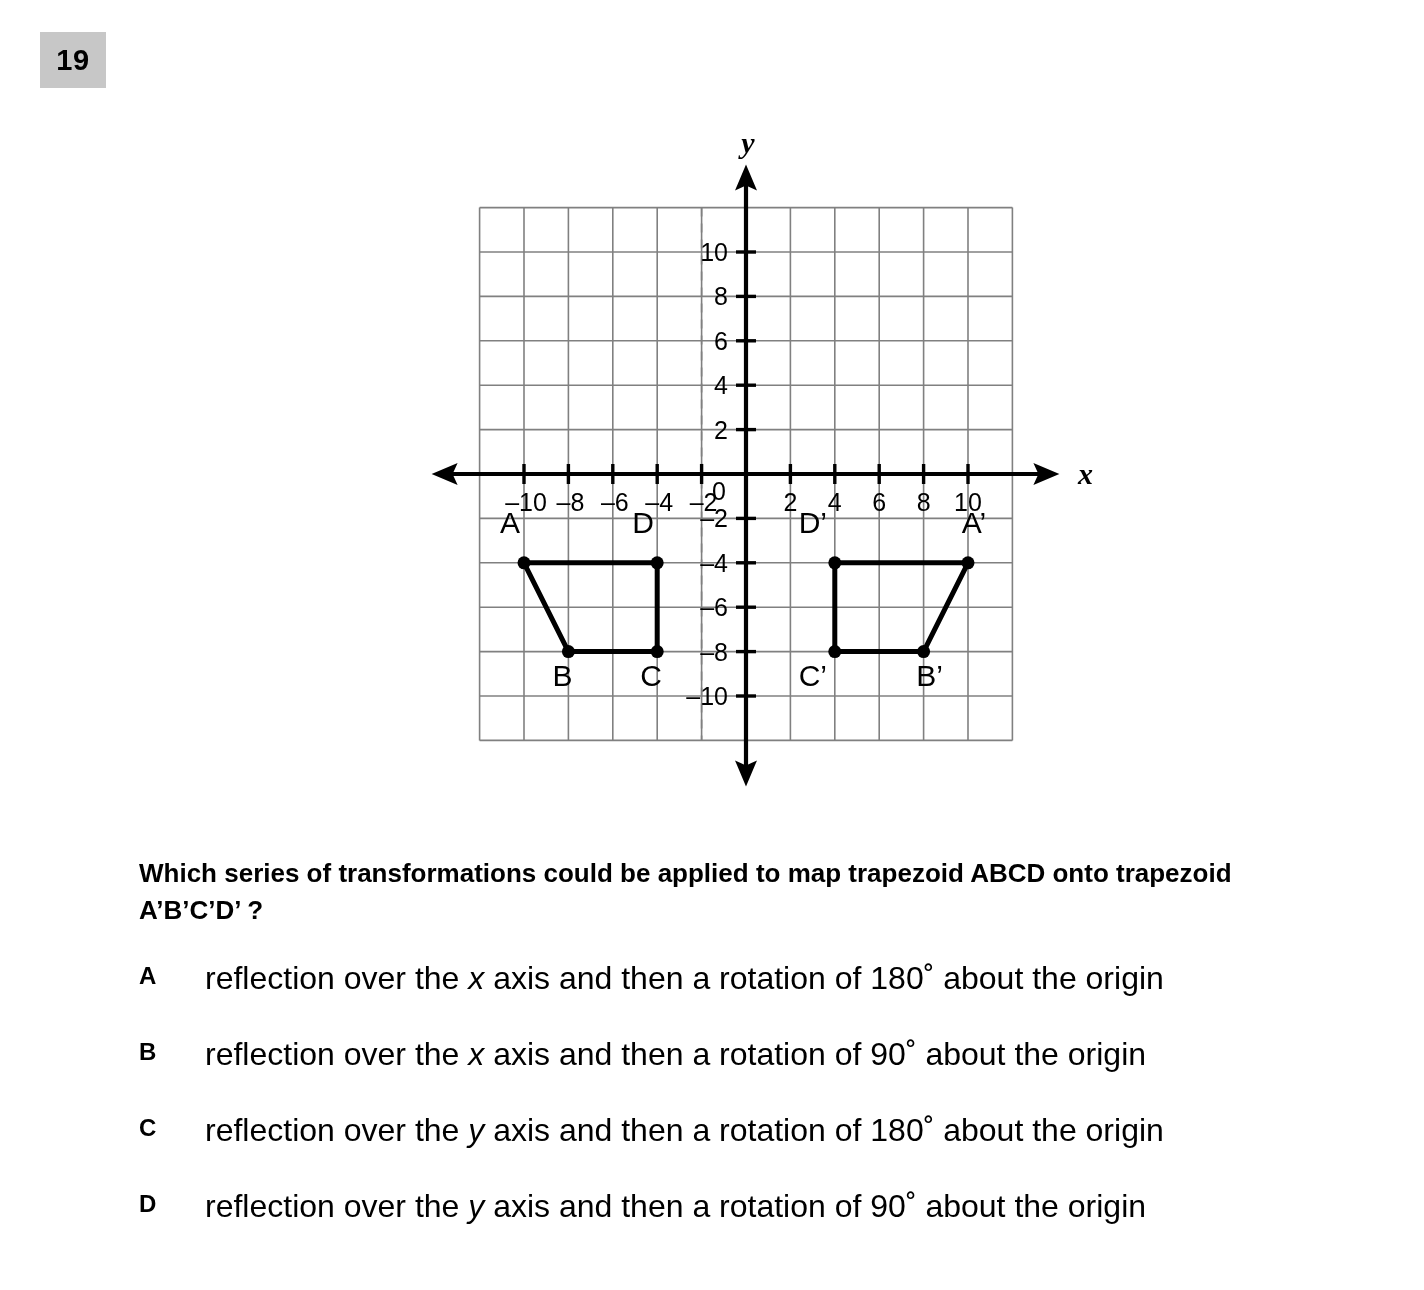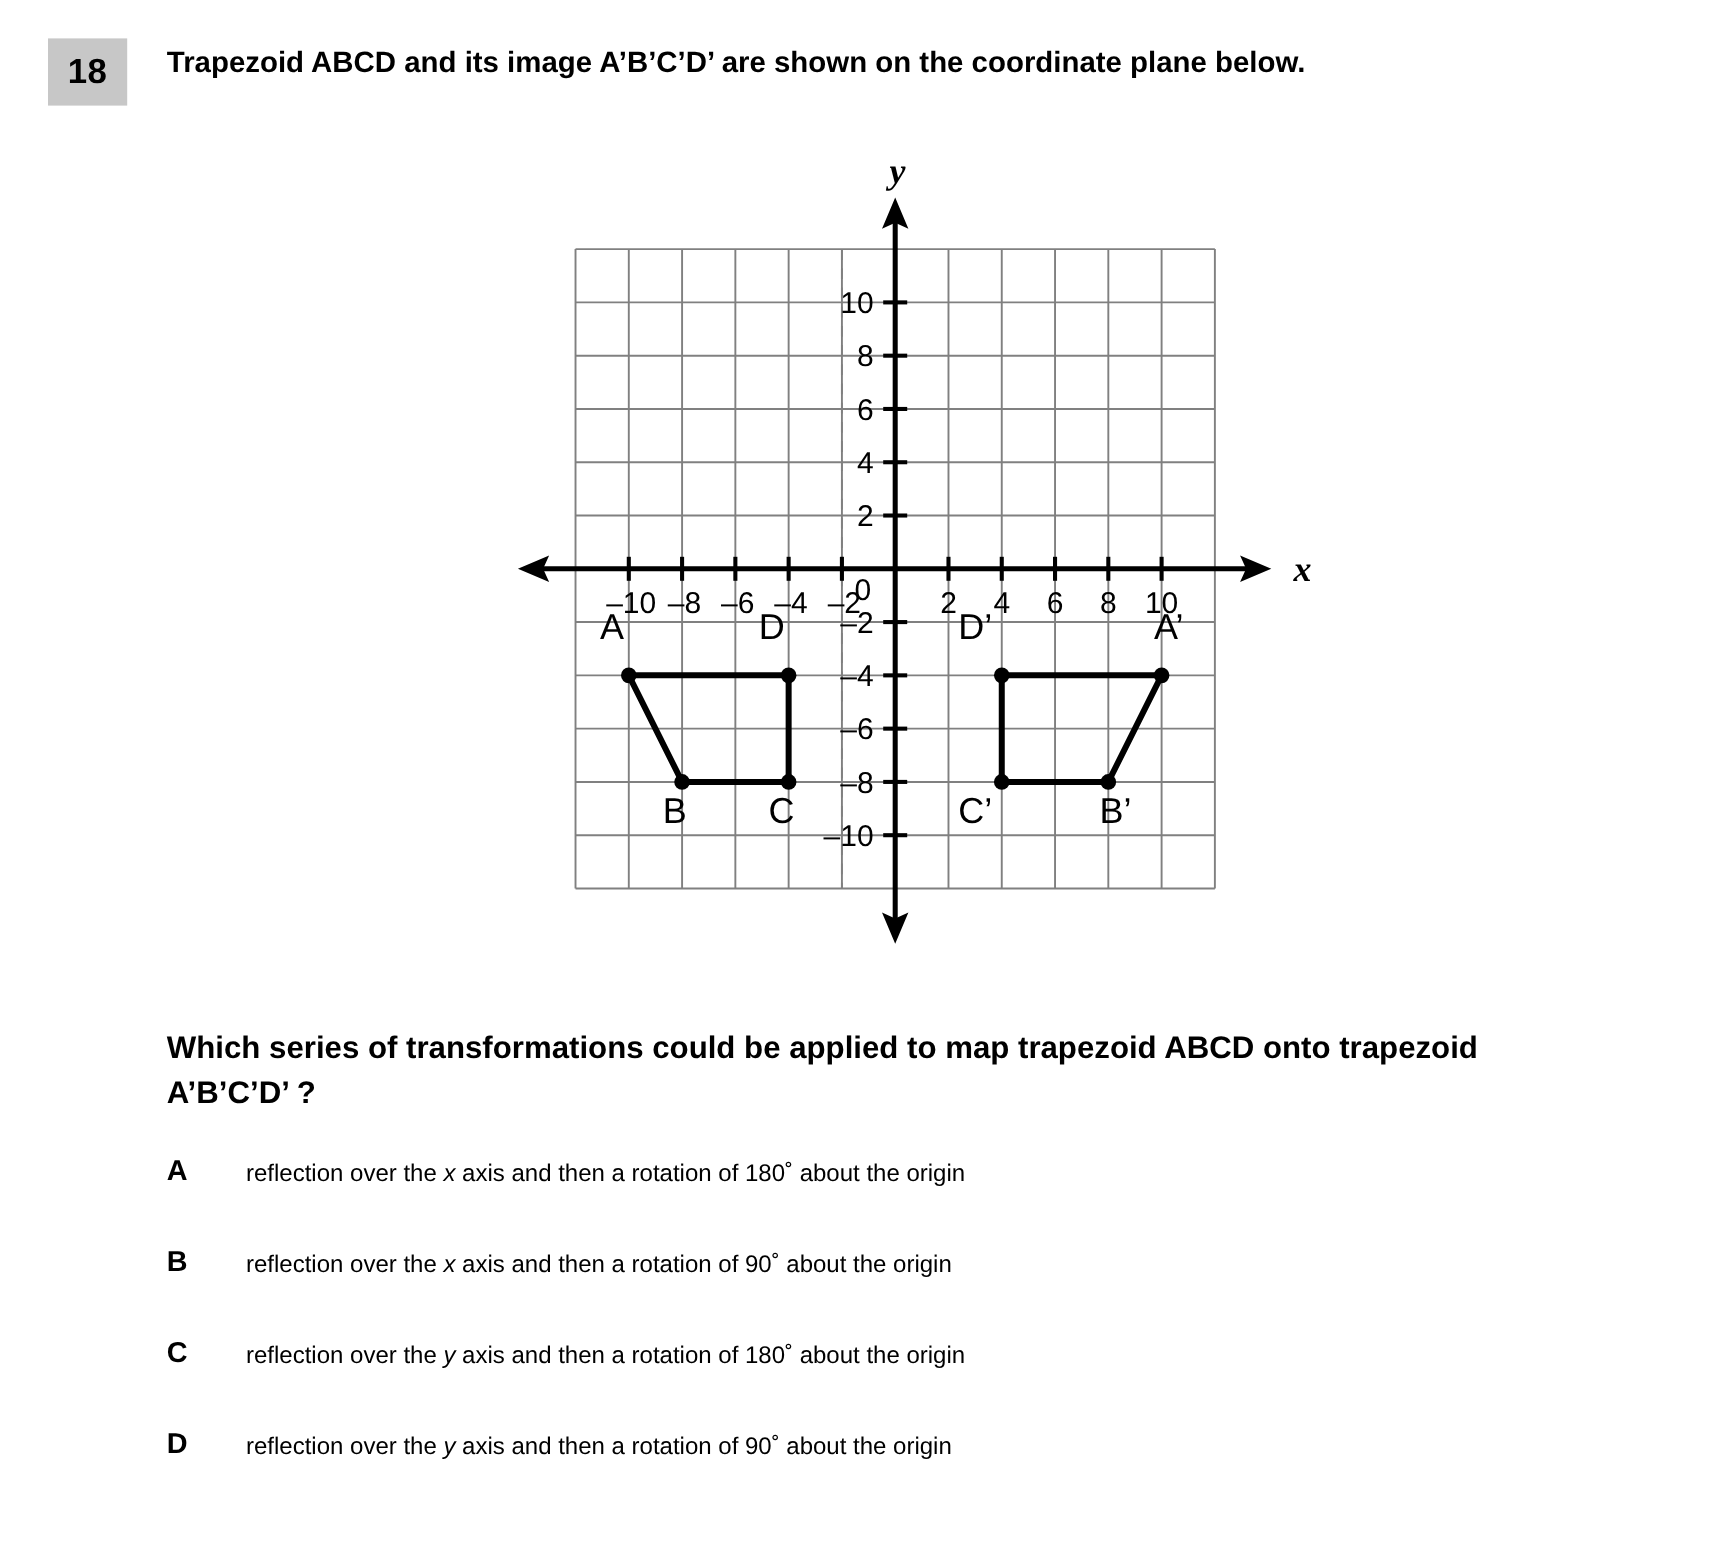--- a/index.html
+++ b/index.html
@@ -85,34 +85,33 @@
     position: absolute;
     left: 139px; top: 0;
     width: 40px;
     font-size: 24px;
     font-weight: bold;
   }
   .choice-text {
     position: absolute;
     left: 205px; top: 0;
     width: 1100px;
-    font-size: 20px;
+    font-size: 32px;
     font-weight: 400;
     line-height: 32px;
   }
   .choice-text .axis-var {
     font-style: italic;
   }
 </style>
 </head>
 <body>
 
 <div id="question-header">
-  <div id="question-number-badge">18</div>
-  <div id="question-stem">Trapezoid ABCD and its image A’B’C’D’ are shown on the coordinate plane below.</div>
+  <div id="question-number-badge">19</div>
 </div>
 
 <div id="figure-area">
   <div id="coordinate-plane">
     <svg id="plane-svg" width="700" height="700" viewBox="0 0 700 700">
       <g id="grid-group">
           <line x1="69.60000000000002" y1="87.60000000000002" x2="69.60000000000002" y2="620.4" stroke="#808080" stroke-width="1.6"></line>
           <line x1="69.60000000000002" y1="620.4" x2="602.4" y2="620.4" stroke="#808080" stroke-width="1.6"></line>
           <line x1="114" y1="87.60000000000002" x2="114" y2="620.4" stroke="#808080" stroke-width="1.6"></line>
           <line x1="69.60000000000002" y1="576" x2="602.4" y2="576" stroke="#808080" stroke-width="1.6"></line>

